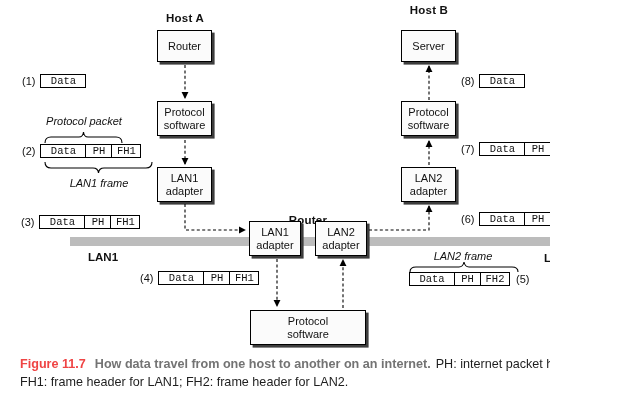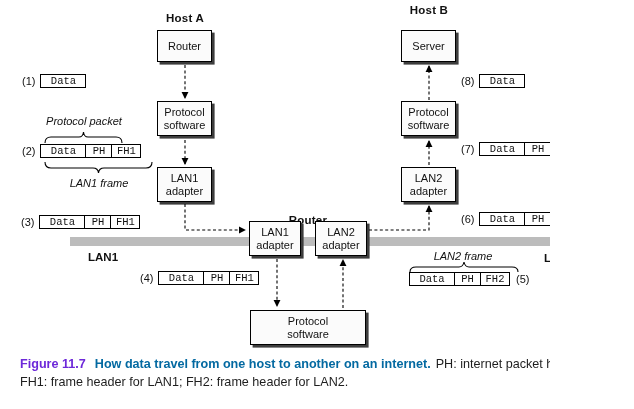--- a/index.html
+++ b/index.html
@@ -24,21 +24,21 @@
     height:12px;line-height:12px;border:1.5px solid #000;background:#fff;
     font-size:10.5px;text-align:center;white-space:nowrap;font-family:Liberation Mono, monospace;
   }
   .cell + .cell{margin-left:-1.5px;}
   .cw-data{width:44px;}
   .cw-ph{width:26px;}
   .cw-fh{width:28px;}
   svg.overlay{position:absolute;left:0;top:0;z-index:3;pointer-events:none;}
   .caption{position:absolute;left:20px;top:355px;width:590px;font-size:12.6px;line-height:18px;color:#1e1e1e;}
   .cap-fig{font-weight:bold;margin-right:9px;}
-  .cap-title{font-weight:bold;margin-right:5px;color:#0369a1;}
+  .cap-title{font-weight:bold;margin-right:5px;color:#737373;}
 </style>
 </head>
 <body>
 
 <div id="fig">
 
   <div class="hlabel" style="left:157px;top:12px;width:56px">Host A</div>
   <div class="hlabel" style="left:401px;top:4px;width:56px">Host B</div>
   <div class="hlabel" style="left:277px;top:214px;width:62px">Router</div>
 
@@ -154,16 +154,16 @@
       <path d="M429,100 L429,66" marker-end="url(#ah)"></path>
     </g>
     <g stroke="#000" stroke-width="1.1" fill="none">
       <path d="M45,143 Q45,137 51,137 L79,137 Q83,137 83.5,132 Q84,137 88,137 L116,137 Q122,137 122,143"></path>
       <path d="M45,162 Q45,168 51,168 L93,168 Q98,168 98.5,173 Q99,168 104,168 L146,168 Q152,168 152,162"></path>
       <path d="M410,272 Q410,267 416,267 L459,267 Q463,267 464,262 Q465,267 469,267 L512,267 Q518,267 518,272"></path>
     </g>
   </svg>
 
   <div class="caption">
-    <span class="cap-fig" style="color: #6d28d9;">Figure 11.7</span><span class="cap-title">How data travel from one host to another on an internet.</span><span class="cap-desc">PH: internet packet header; FH1: frame header for LAN1; FH2: frame header for LAN2.</span>
+    <span class="cap-fig" style="color: #ef4444;">Figure 11.7</span><span class="cap-title">How data travel from one host to another on an internet.</span><span class="cap-desc">PH: internet packet header; FH1: frame header for LAN1; FH2: frame header for LAN2.</span>
   </div>
 
 </div>
 
 </body></html>

